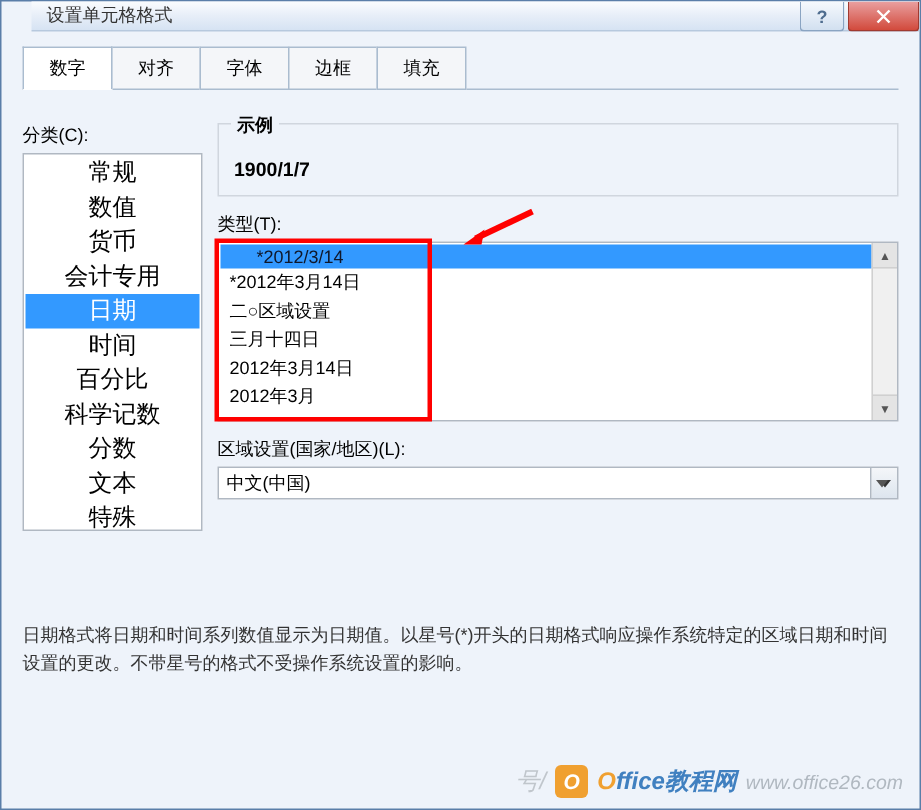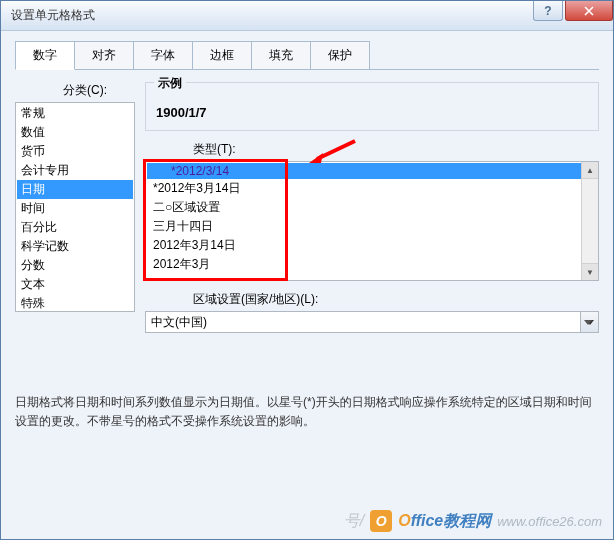--- a/index.html
+++ b/index.html
@@ -1,50 +1,50 @@
 <!DOCTYPE html>
 <html><head>
   <meta charset="utf-8">
   <style>
     * { box-sizing: border-box; margin: 0; padding: 0; font-family: 'Microsoft YaHei', SimSun, sans-serif; }
     body { background: #fff; width: 614px; height: 540px; overflow: hidden; position: relative; }
     
     .window { width: 614px; height: 540px; border: 1px solid #5a7ea8; background: #eef3fa; }
     
-    .titlebar { height: 30px; background: linear-gradient(to bottom, #fafcfe 0%, #e7eef8 50%, #d6e3f3 100%); border-bottom: 1px solid #b7c9de; display: flex; align-items: center; padding: 0 4px 0 10px; position: relative; }
+    .titlebar { height: 20px; background: linear-gradient(to bottom, #fafcfe 0%, #e7eef8 50%, #d6e3f3 100%); border-bottom: 1px solid #b7c9de; display: flex; align-items: center; padding: 0 4px 0 10px; position: relative; margin-left: 20px; }
     .titlebar-text { font-size: 12px; color: #333; flex: 1; }
     .title-controls { display: flex; gap: 2px; position: absolute; right: 0; top: 0; }
     .title-btn { width: 30px; height: 20px; border: 1px solid #8aa4c2; background: linear-gradient(to bottom, #f6f9fd, #d2e0f0); font-size: 12px; display: flex; align-items: center; justify-content: center; color: #4f6d8f; border-top: none; }
     .help-btn { border-radius: 0 0 3px 3px; font-weight: bold; }
     .close-btn { width: 48px; background: linear-gradient(to bottom, #e9a0a0, #d24a3c); color: #fff; border-color: #a03a30; font-size: 14px; border-radius: 0 0 3px 3px; }
     
     .content { padding: 10px 14px; }
     
-    .tabs { display: flex; border-bottom: 1px solid #aabccf; margin-bottom: 12px; text-align: center; }
+    .tabs { display: flex; border-bottom: 1px solid #aabccf; margin-bottom: 22px; text-align: center; }
     .tab { padding: 5px 17px; font-size: 12px; border: 1px solid #aabccf; background: #f4f6f9; margin-right: -1px; margin-bottom: -1px; cursor: pointer; }
     .tab.active { background: #fff; border-bottom: 1px solid #fff; position: relative; z-index: 1; }
     
     .body-row { display: flex; gap: 10px; }
     .left-col { width: 120px; }
     .right-col { flex: 1; }
     
-    .label { font-size: 12px; margin-bottom: 3px; display: block; margin-left: 48px; }
+    .label { font-size: 12px; margin-bottom: 3px; display: block; }
     
-    .category-list { border: 1px solid #b0b8c2; background: #fff; height: 210px; font-size: 12px; padding: 1px; overflow: hidden; }
+    .category-list { border: 1px solid #b0b8c2; background: #fff; height: 252px; font-size: 16px; padding: 1px; overflow: hidden; text-align: center; }
     .category-item { padding: 1px 4px; cursor: pointer; }
     .category-item.selected { background: #3399ff; color: #fff; }
     
     .sample-group { border: 1px solid #d0d6de; padding: 22px 10px 10px; position: relative; margin-bottom: 10px; font-weight: bold; }
     .sample-label { position: absolute; top: -8px; left: 8px; background: #eef3fa; padding: 0 4px; font-size: 12px; }
     .sample-value { font-size: 13px; }
     
     .type-list-wrap { position: relative; }
     .type-list { border: 1px solid #b0b8c2; background: #fff; height: 120px; font-size: 12px; padding: 1px; position: relative; }
     .type-item { padding: 1px 6px; cursor: pointer; }
-    .type-item.selected { background: #3399ff; color: #4c1d95; padding-left: 24px; }
+    .type-item.selected { background: #3399ff; color: #0f172a; padding-left: 24px; }
     .type-scrollbar { position: absolute; right: 0; top: 0; bottom: 0; width: 17px; background: #f0f0f0; border-left: 1px solid #d0d0d0; }
     .scroll-arrow { width: 100%; height: 17px; background: #e4e4e4; display: flex; align-items: center; justify-content: center; font-size: 8px; color: #555; }
     .scroll-arrow.up { position: absolute; top: 0; border-bottom: 1px solid #d0d0d0; }
     .scroll-arrow.down { position: absolute; bottom: 0; border-top: 1px solid #d0d0d0; }
     
     .red-box { position: absolute; border: 3px solid #ff0000; pointer-events: none; }
     .arrow-annotation { position: absolute; pointer-events: none; }
     
     .locale-select { width: 100%; border: 1px solid #b0b8c2; background: #fff; font-size: 12px; padding: 2px 5px; height: 22px; position: relative; margin-top: 3px; }
     .locale-select::after { content: ''; position: absolute; right: 6px; top: 8px; border-left: 4px solid transparent; border-right: 4px solid transparent; border-top: 5px solid #555; }
@@ -75,21 +75,20 @@
     </div>
   </div>
 
   <div class="content">
     <div class="tabs">
       <div class="tab active">数字</div>
       <div class="tab">对齐</div>
       <div class="tab">字体</div>
       <div class="tab">边框</div>
       <div class="tab">填充</div>
-      <div class="tab">保护</div>
     </div>
 
     <div class="body-row">
       <div class="left-col">
         <span class="label">分类(C):</span>
         <div class="category-list">
           <div class="category-item">常规</div>
           <div class="category-item">数值</div>
           <div class="category-item">货币</div>
           <div class="category-item">会计专用</div>

